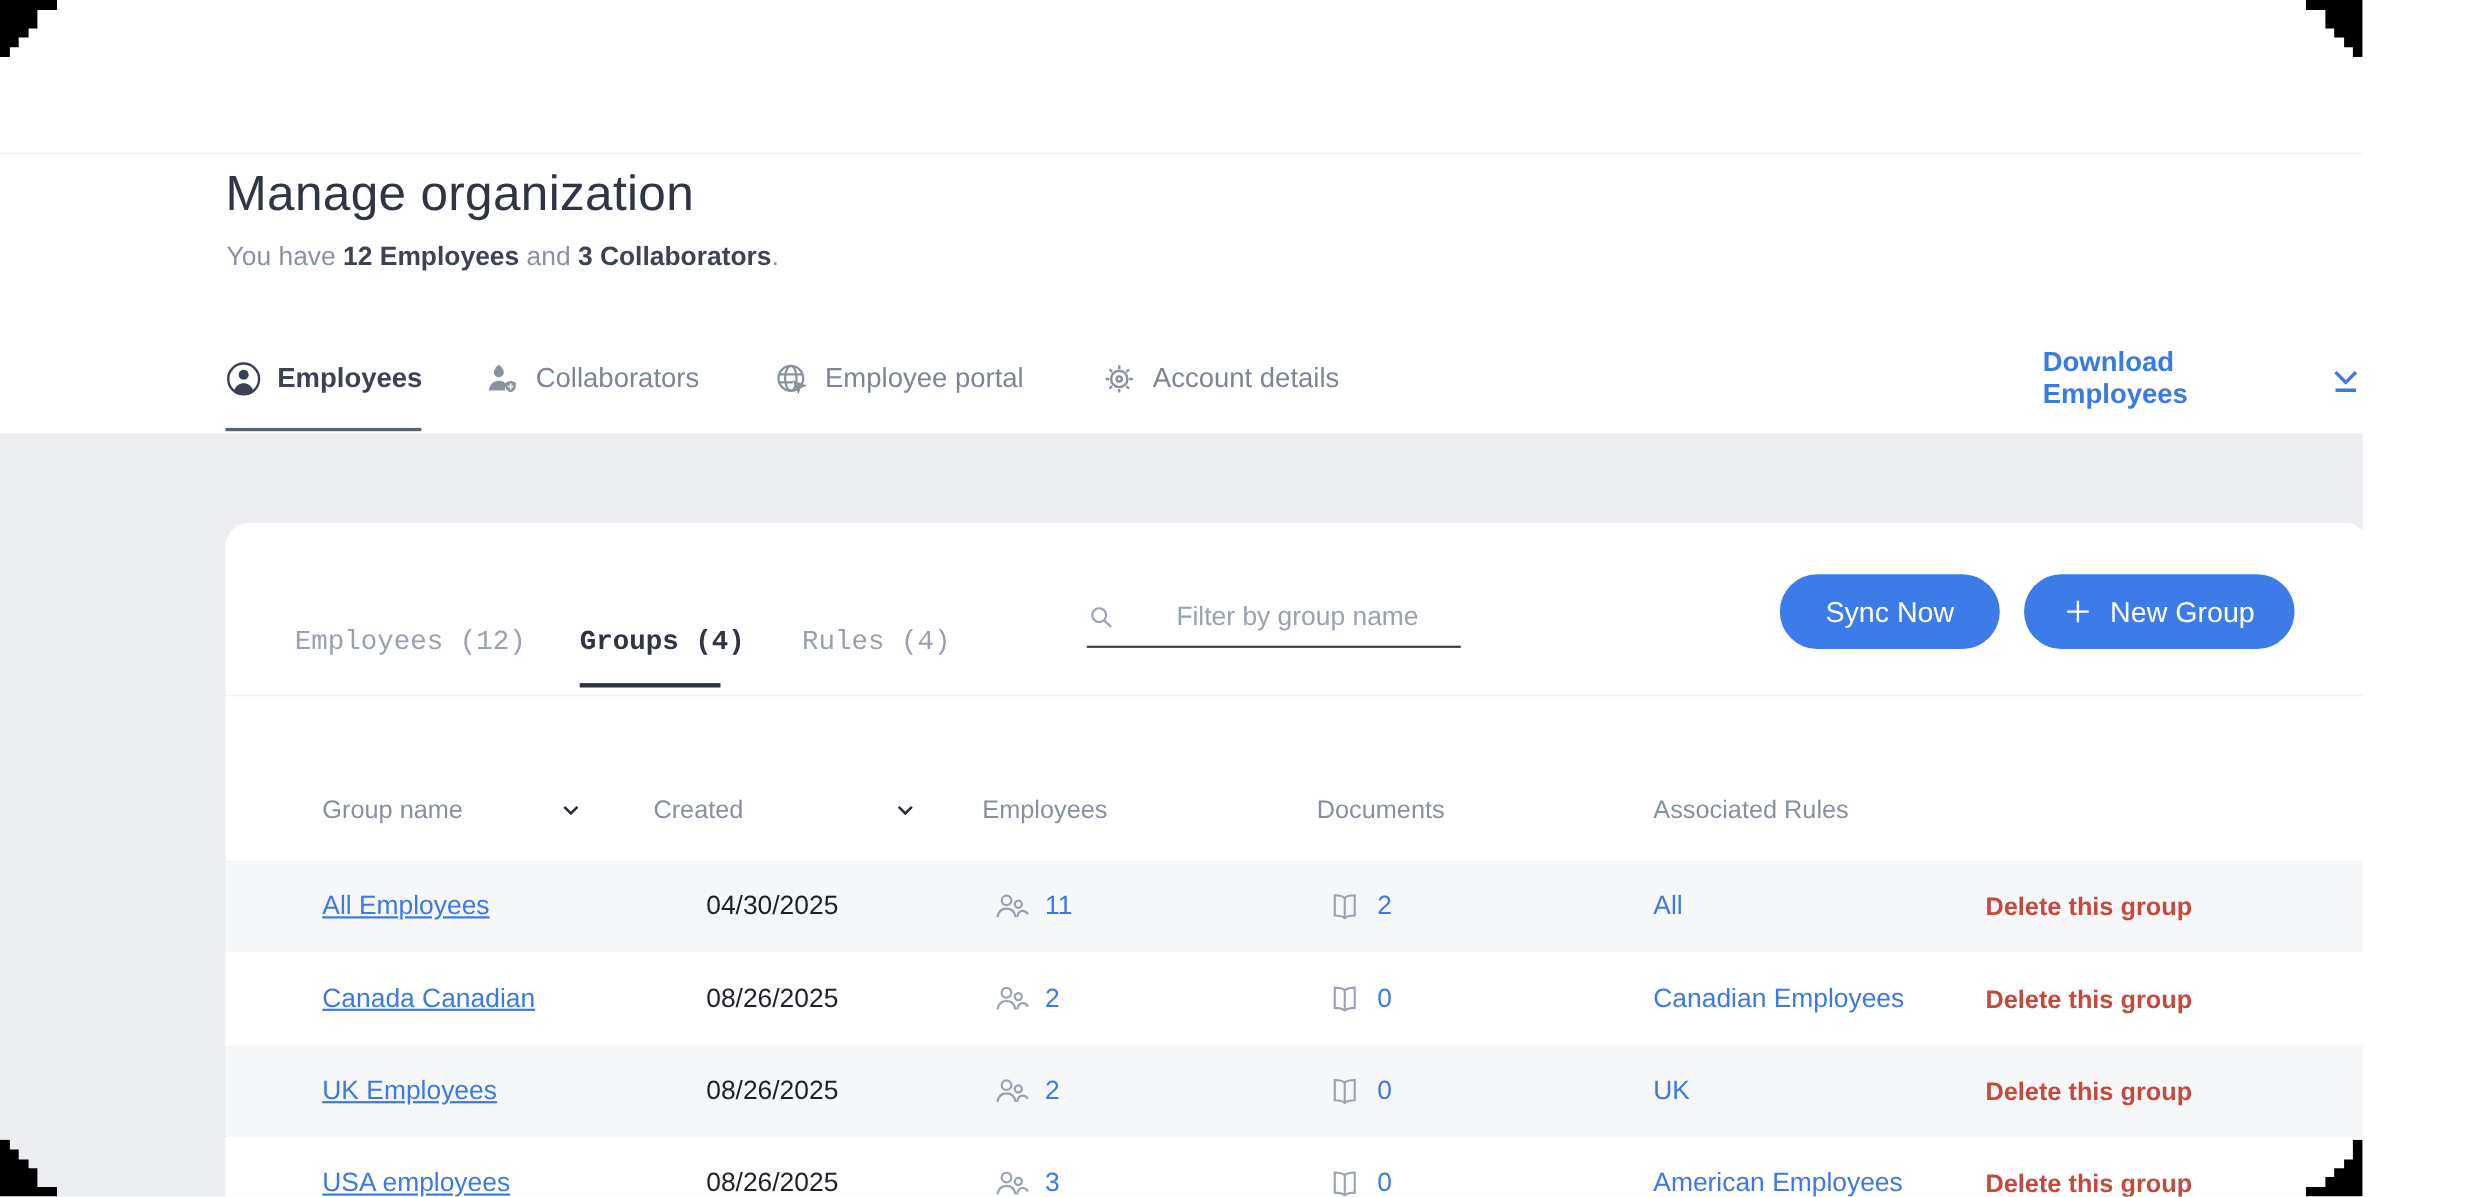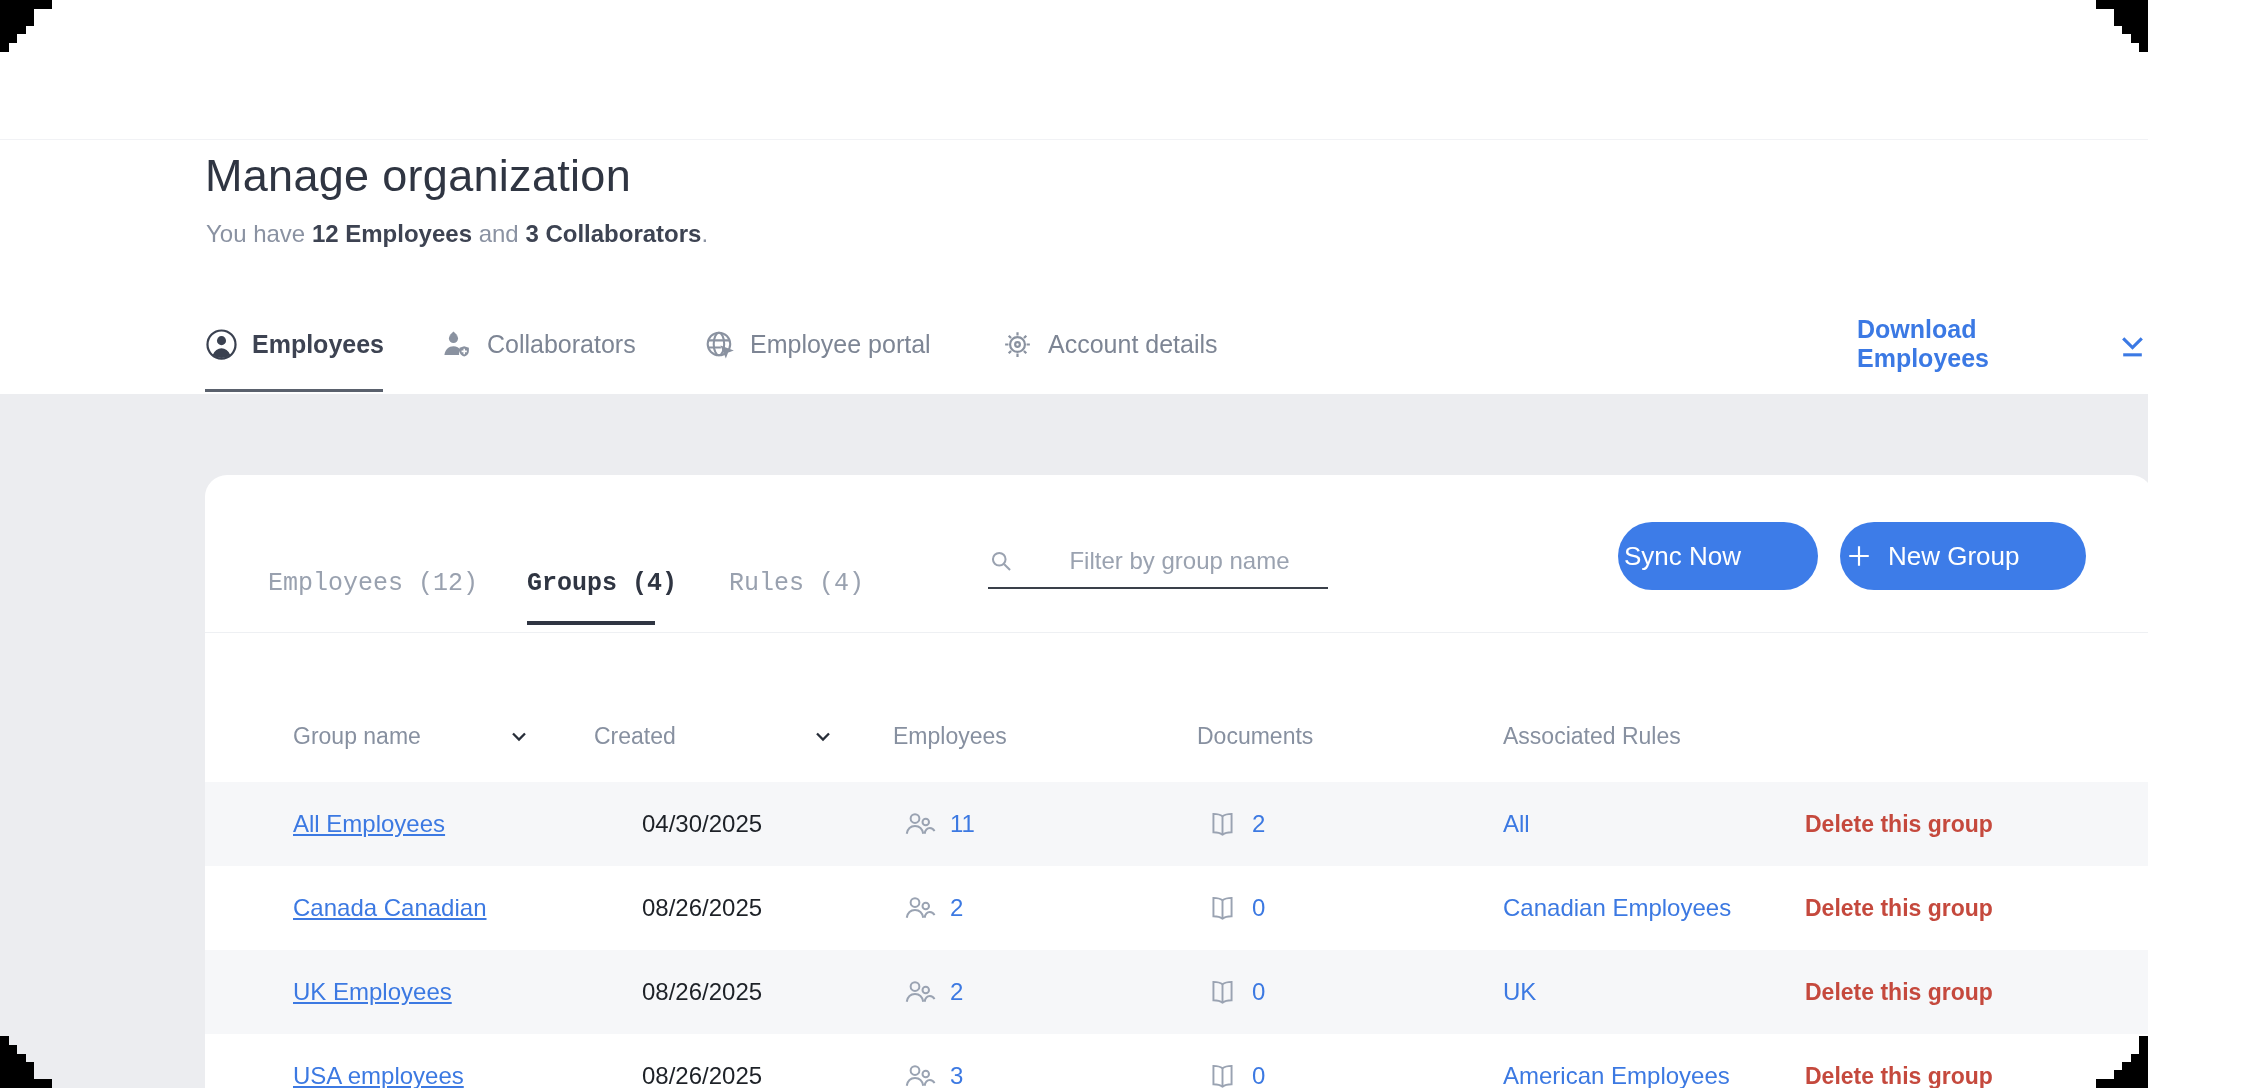--- a/index.html
+++ b/index.html
@@ -35,21 +35,21 @@
 
   .ctab { position:absolute; top:94px; font-size:25px; color:#99a1af; cursor:pointer; white-space:nowrap;font-family:Liberation Mono, monospace; }
   .ctab.active { color:#2f3542; font-weight:700; }
   .ctab-underline { position:absolute; left:322px; top:146px; width:128px; height:4px; background:#2f3542; }
   .ctabs-border { position:absolute; left:0; top:157px; width:100%; height:1px; background:#eef0f3; }
 
   .filter { position:absolute; left:783px; top:60px; width:340px; height:54px; display:flex; align-items:center; gap:16px; border-bottom:2px solid #3a404a; }
   .filter input { border:none; outline:none; background:transparent; font-family:inherit; font-size:24px; color:#3d4352; width:100%; padding:0;text-align:center; }
   .filter input::placeholder { color:#9aa2b0; }
 
-  .btn { position:absolute; top:47px; height:68px; border:none; border-radius:34px; background:#3d7ce8; color:#fff; font-size:26px; font-family:inherit; display:flex; align-items:center; cursor:pointer; }
+  .btn { position:absolute; top:47px; height:68px; border:none; border-radius:34px; background:#3d7ce8; color:#fff; font-size:26px; font-family:inherit; display:flex; align-items:center; justify-content:center; cursor:pointer; }
   .btn-sync { left:1413px; width:200px; }
   .btn-new { left:1635px; width:246px; gap:16px; }
 
   .table { position:absolute; left:0; top:215px; width:1948px; }
   .thead, .trow { display:grid; grid-template-columns:301px 299px 304px 306px 302px 348px; padding-left:88px; align-items:center; }
   .thead { height:92px; font-size:23px; color:#8790a0; }
   .th { display:flex; align-items:center; }
   .th .sort { margin-left:auto; display:flex; }
   .th-group .sort { margin-right:67px; }
   .th-created .sort { margin-right:62px; }

